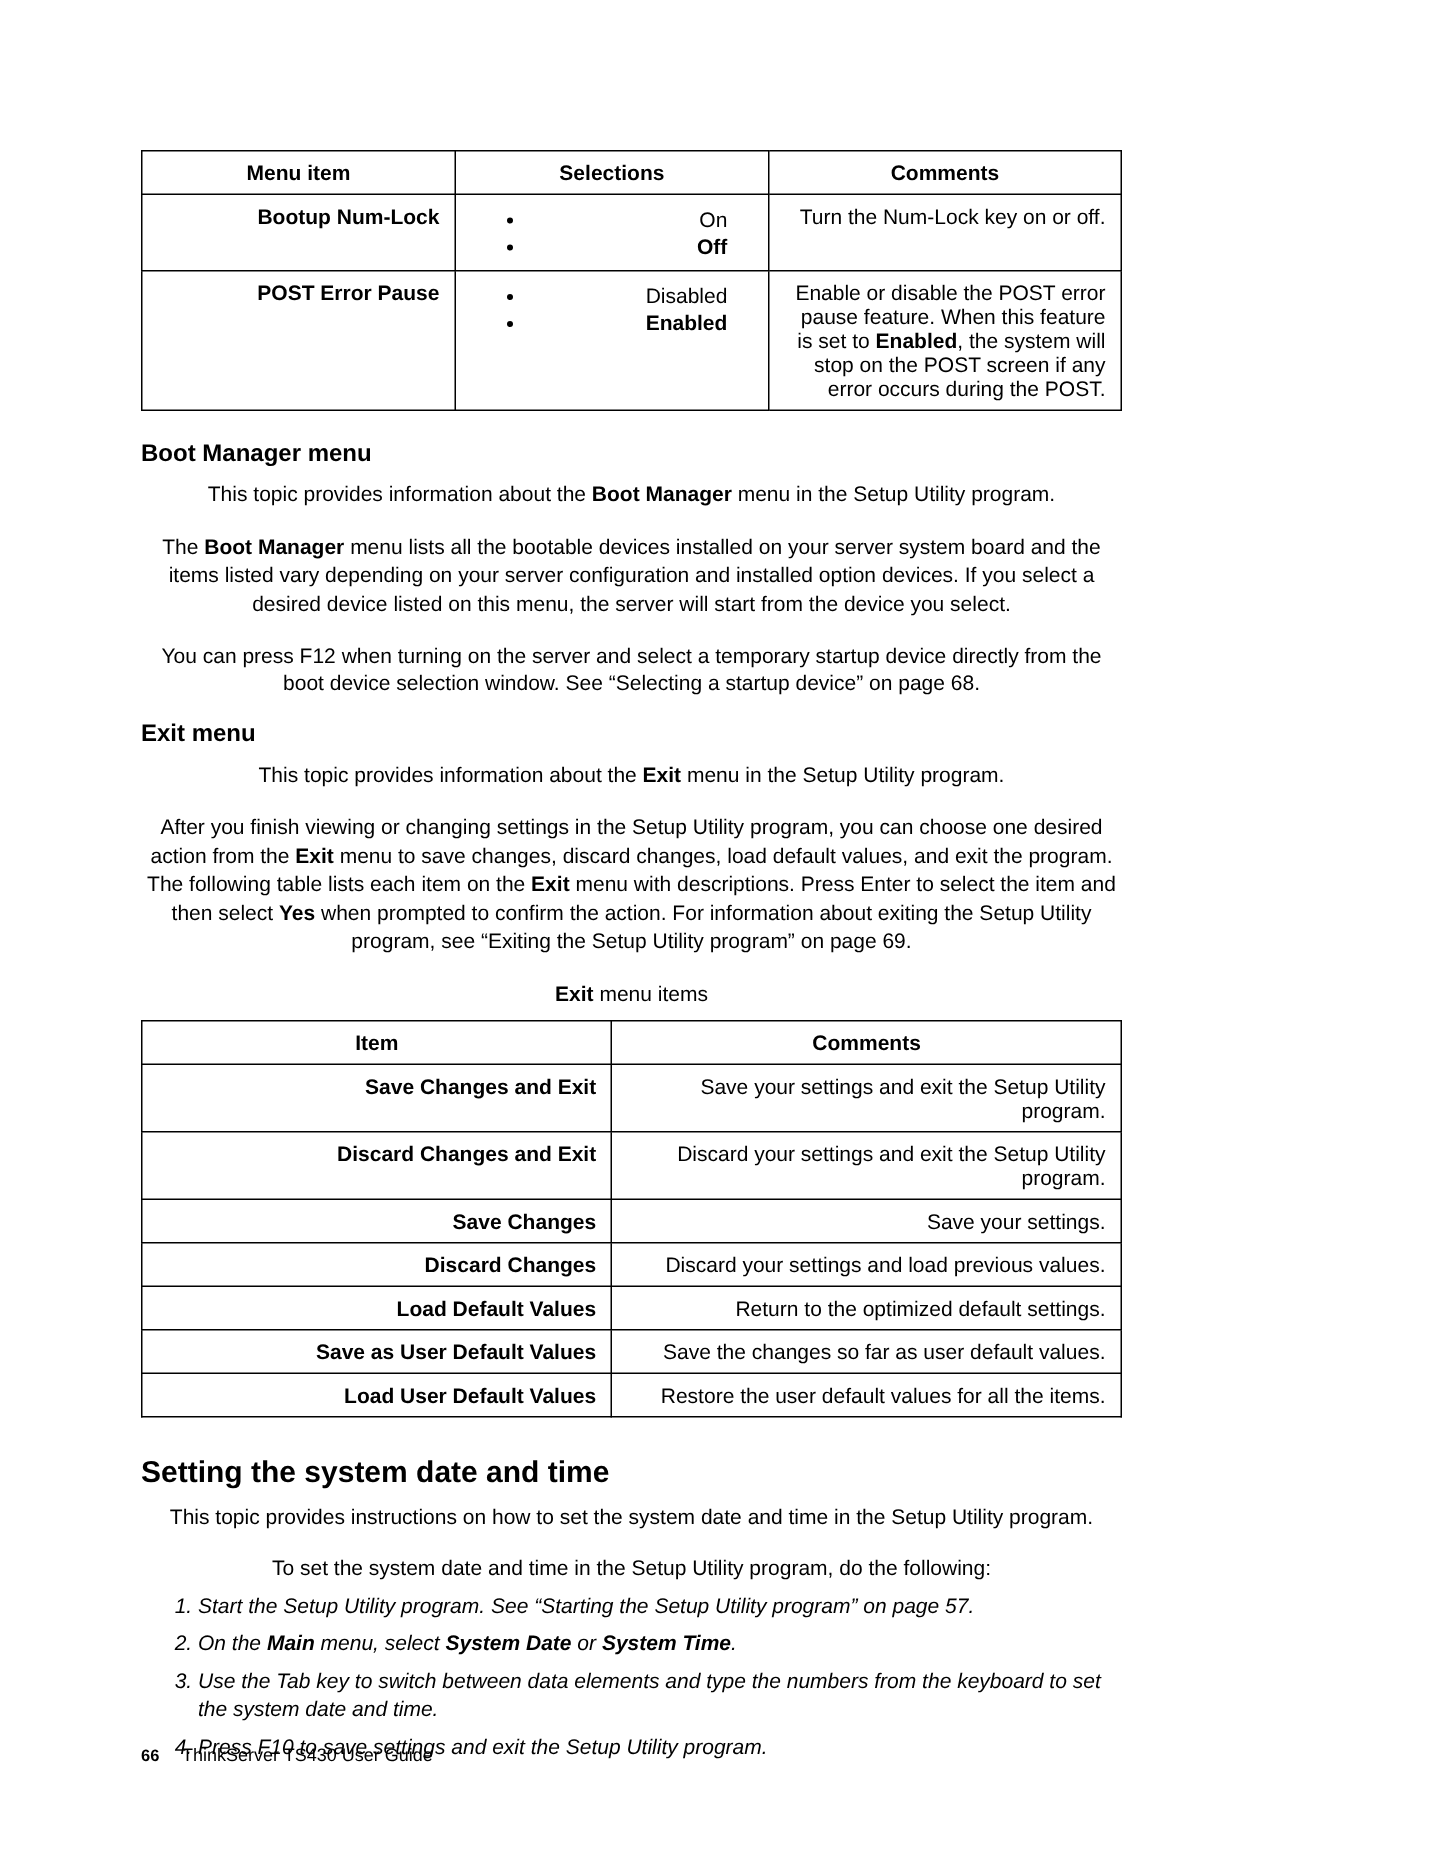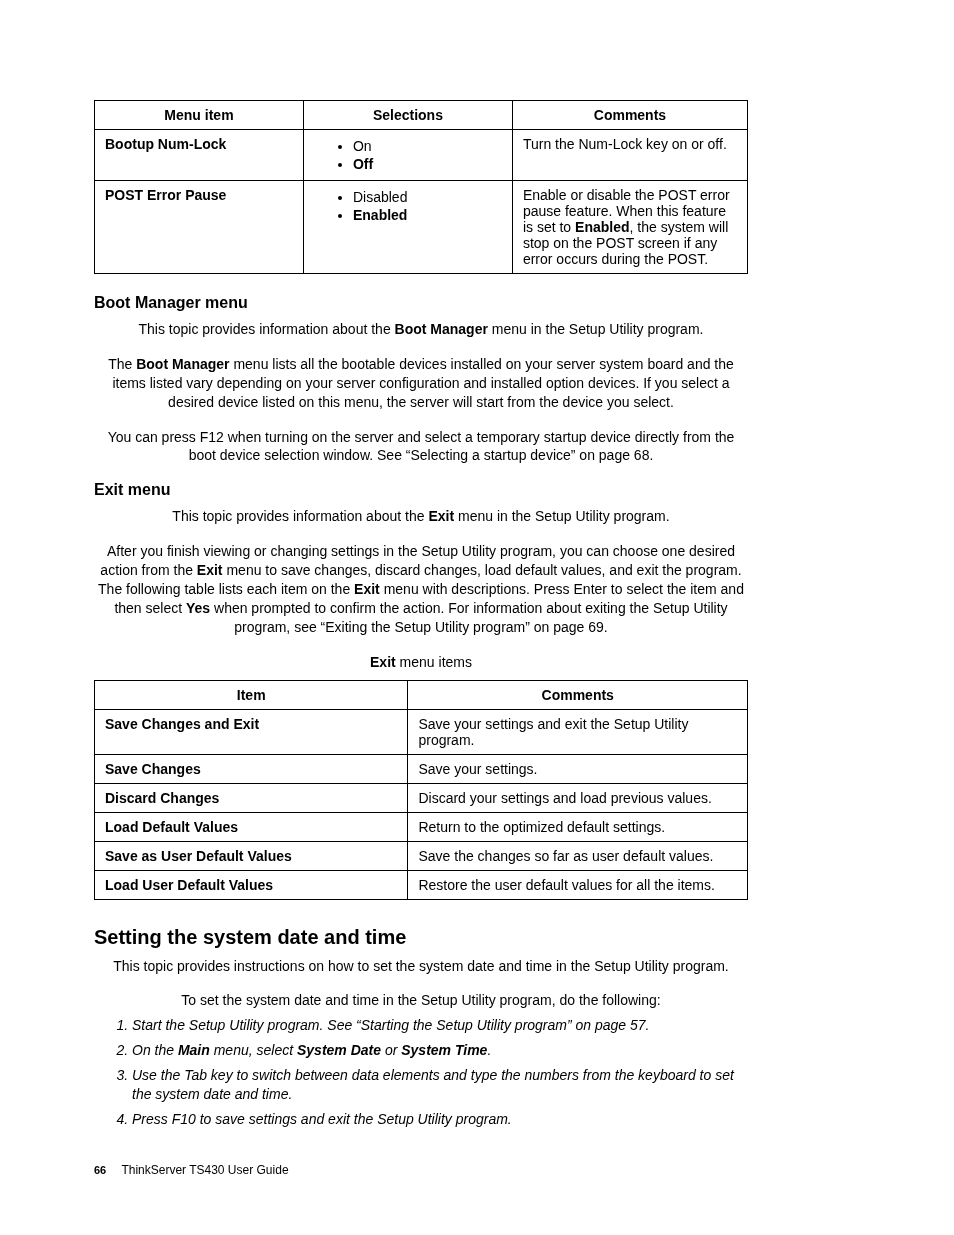--- a/index.html
+++ b/index.html
@@ -18,21 +18,21 @@
       position: relative;
     }
     table {
       border-collapse: collapse;
       width: 100%;
       margin-bottom: 20px;
     }
     th, td {
       border: 1px solid #000;
       padding: 6px 10px;
-      text-align: left;
+      text-align: right;
       vertical-align: top;
       font-size: 14px;
     }
     th {
       font-weight: bold;
       text-align: center;
     }
     .col-menu { width: 32%; }
     .col-sel { width: 32%; }
     .col-com { width: 36%; }
@@ -137,20 +137,24 @@
         <th class="col-item">Item</th>
         <th class="col-comments">Comments</th>
       </tr>
     </thead>
     <tbody id="table2-body">
         <tr>
           <td class="bold">Save Changes and Exit</td>
           <td>Save your settings and exit the Setup Utility program.</td>
         </tr>
         <tr>
+          <td class="bold">Discard Changes and Exit</td>
+          <td>Discard your settings and exit the Setup Utility program.</td>
+        </tr>
+        <tr>
           <td class="bold">Save Changes</td>
           <td>Save your settings.</td>
         </tr>
         <tr>
           <td class="bold">Discard Changes</td>
           <td>Discard your settings and load previous values.</td>
         </tr>
         <tr>
           <td class="bold">Load Default Values</td>
           <td>Return to the optimized default settings.</td>

